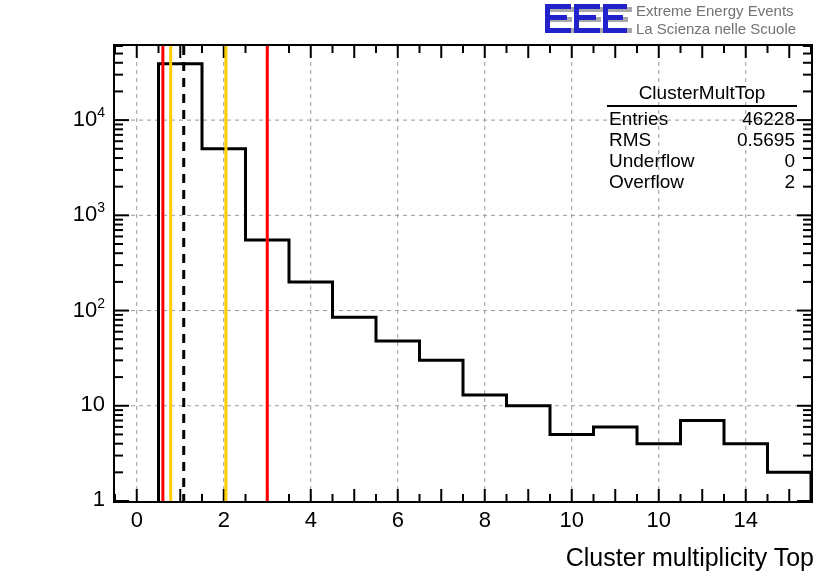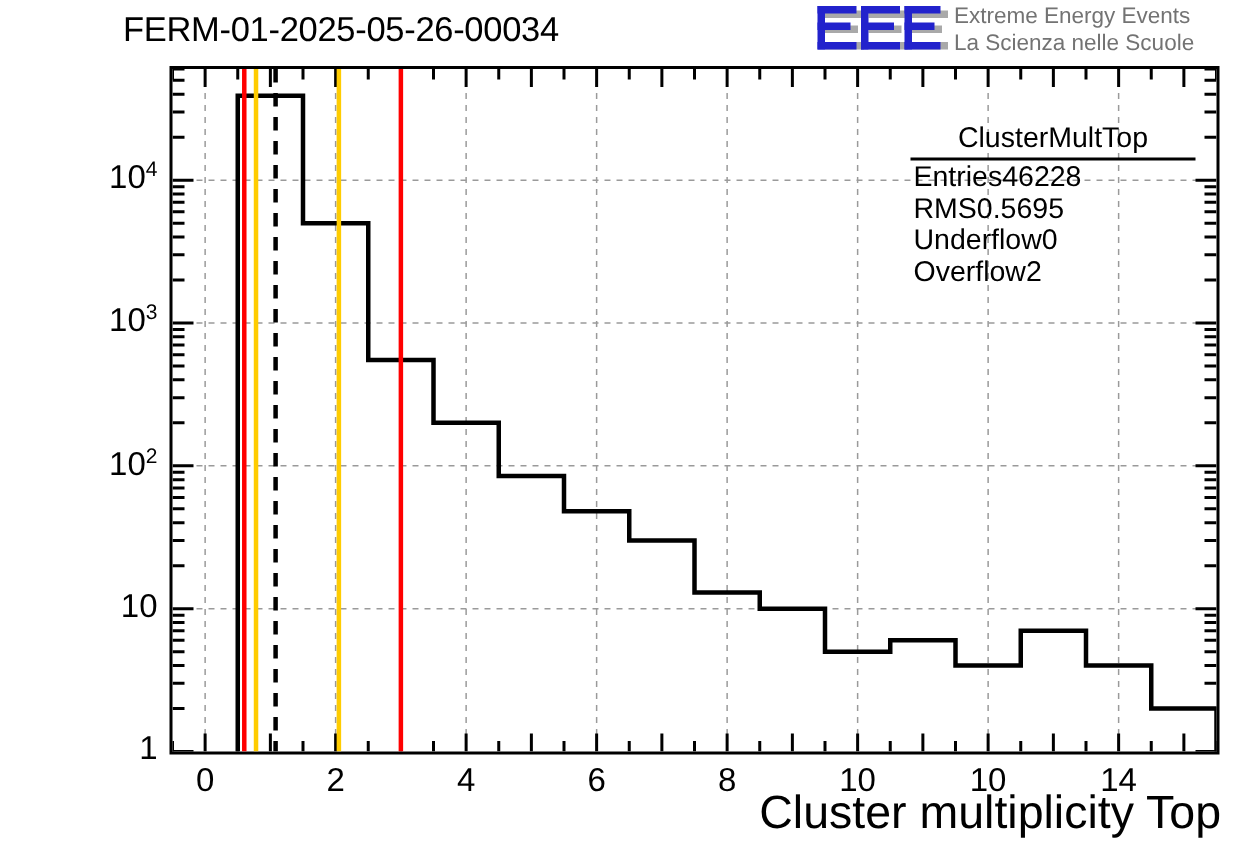--- a/index.html
+++ b/index.html
@@ -74,53 +74,53 @@
     transform: translateY(-50%);
     white-space: nowrap;
   }
   .ytick-lab sup {
     font-size: 14px;
     vertical-align: super;
   }
   .axis-title-x {
     position: absolute;
     right: 22px;
-    bottom: 12px;
-    font-size: 31px;
+    bottom: 0;
+    font-size: 25px;
     white-space: nowrap;
   }
   
   .stats {
     position: absolute;
     left: 607px;
     top: 59px;
     width: 190px;
     font-size: 19px;
     background: transparent;
   }
   .stats-title {
     text-align: center;
     border-bottom: 2px solid #000;
     padding-bottom: 1px;
     margin-bottom: 1px;
     margin-top: 23px;
   }
   .stats-row {
     display: flex;
+    justify-content: space-between;
     line-height: 21px;
     padding: 0 2px;
   }
   svg { display: block; }
 </style>
 </head>
 <body>
 
 <div id="root">
 
-  <div class="plot-title">FERM-01-2025-05-26-00034</div>
 
   <div class="eee-logo">
     <div class="eee-mark">
       <svg width="88" height="34" viewBox="0 0 88 34">
         <g fill="#a9a9a9">
           <rect x="6" y="4" width="26" height="5"></rect>
           <rect x="6" y="14" width="22" height="5"></rect>
           <rect x="6" y="25" width="26" height="5"></rect>
           <rect x="35" y="4" width="26" height="5"></rect>
           <rect x="35" y="14" width="22" height="5"></rect>

